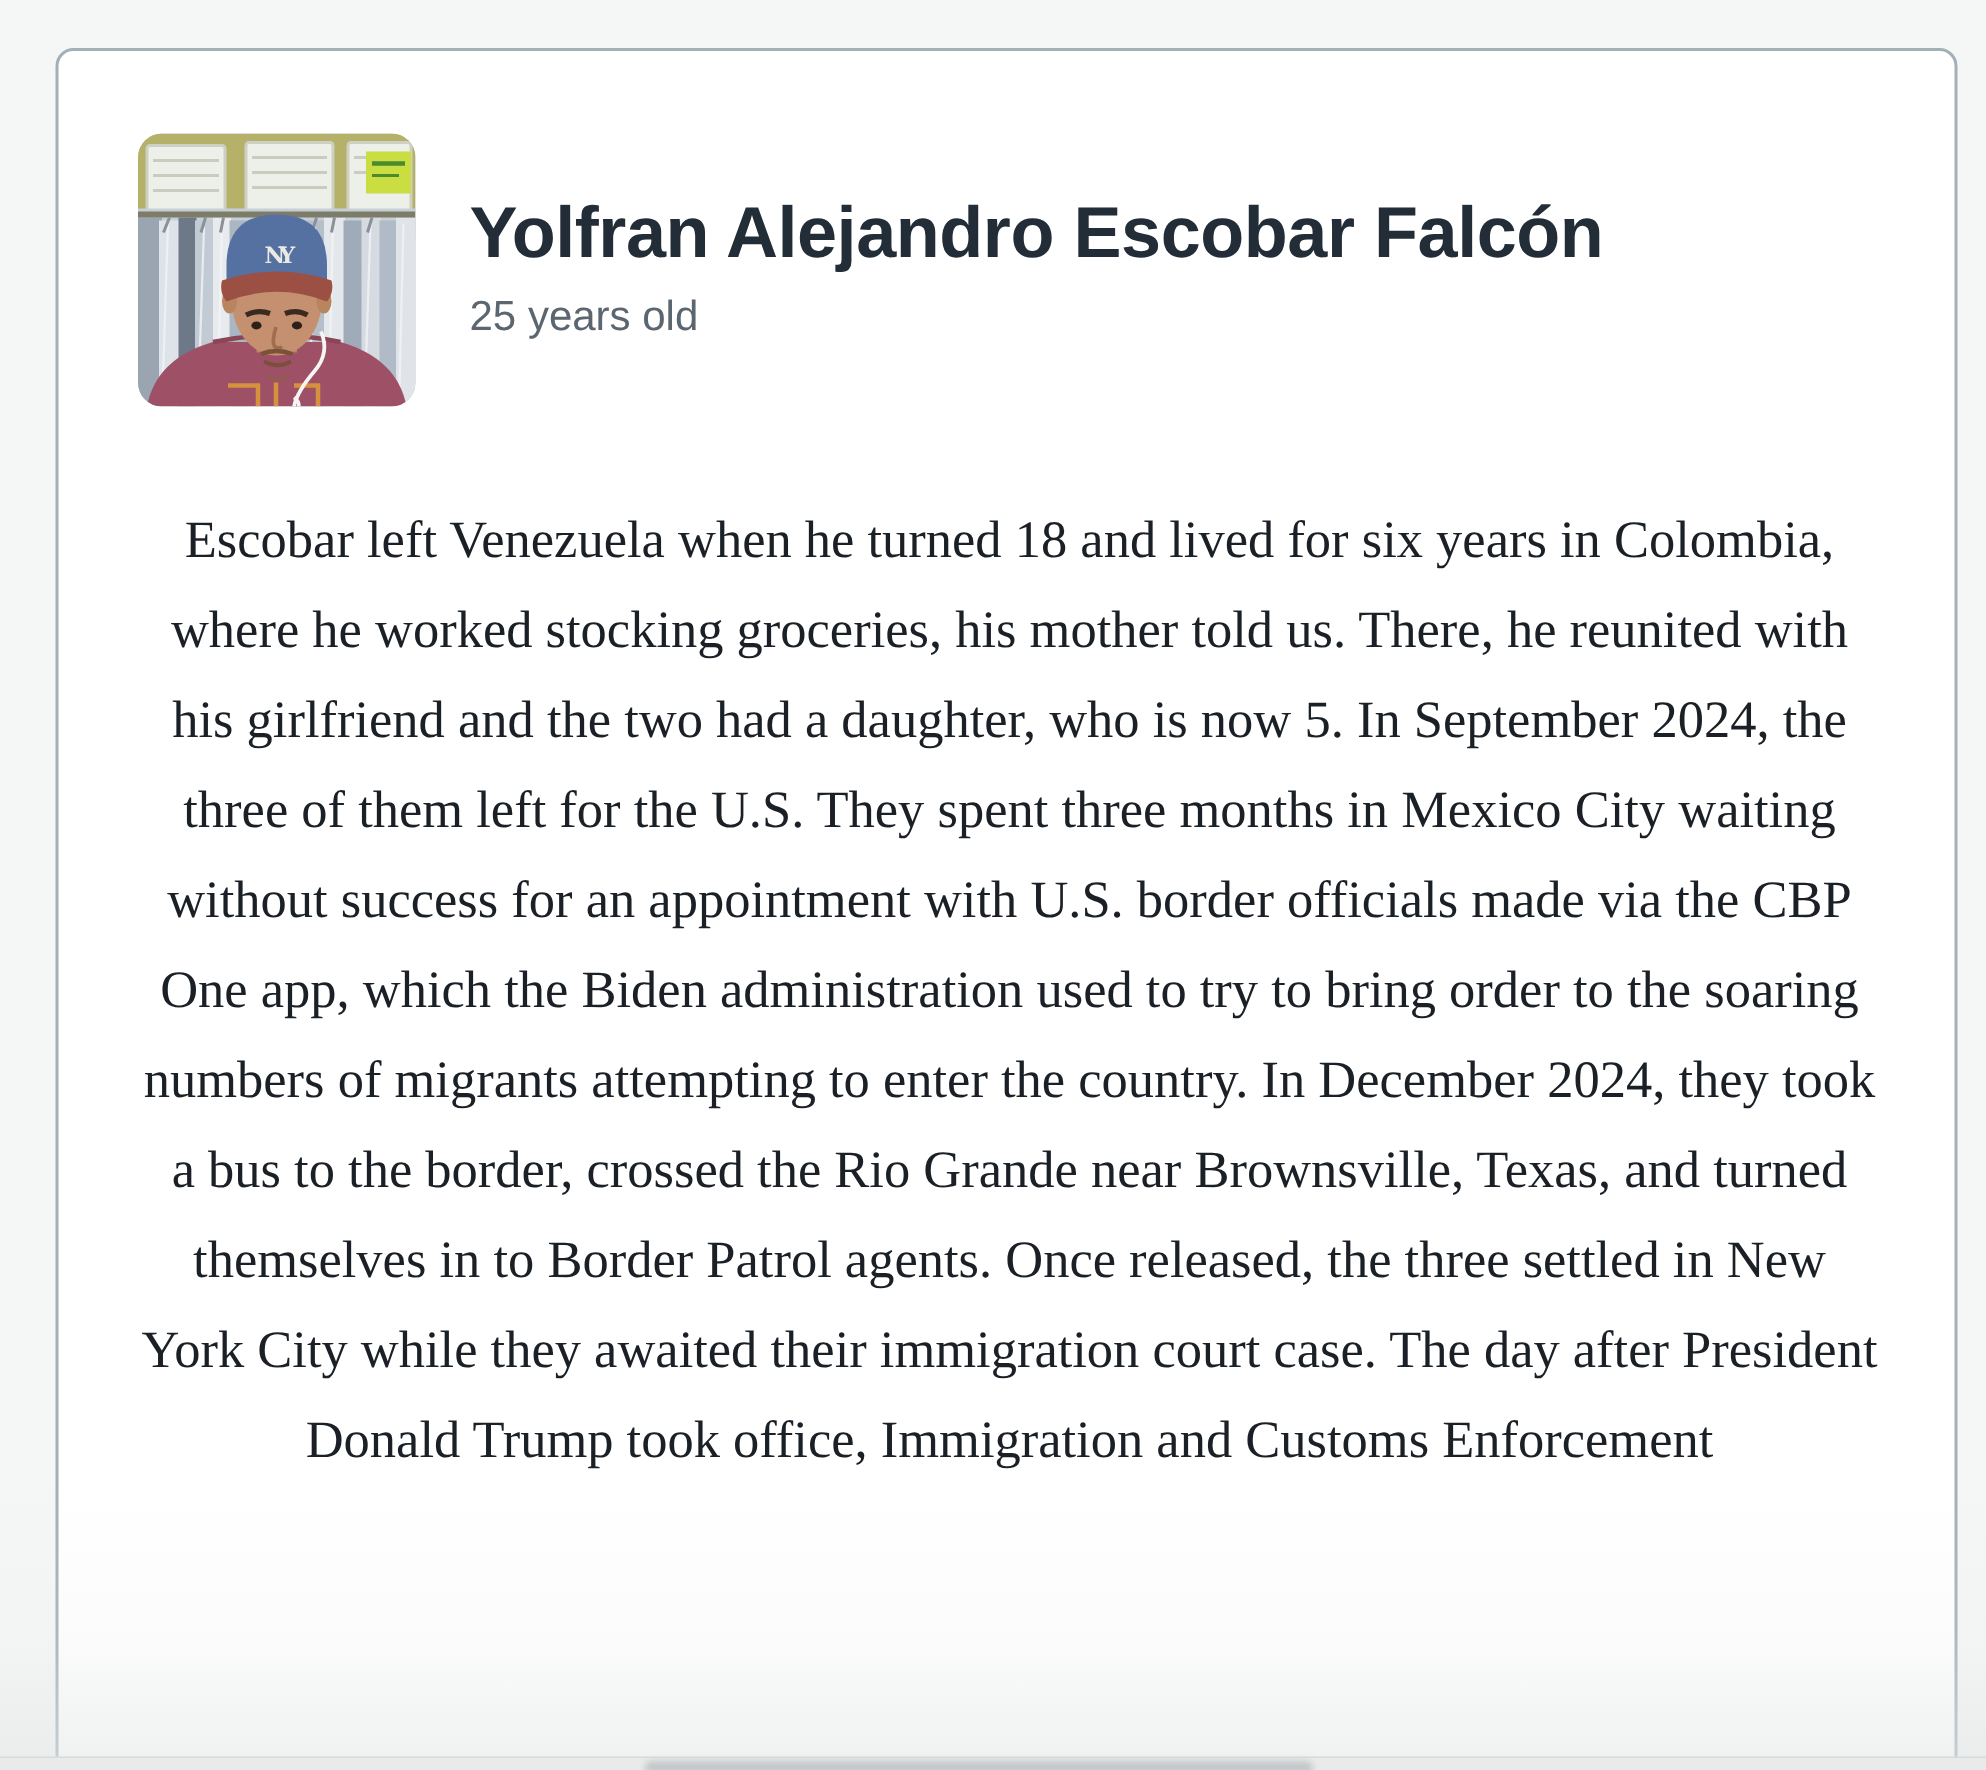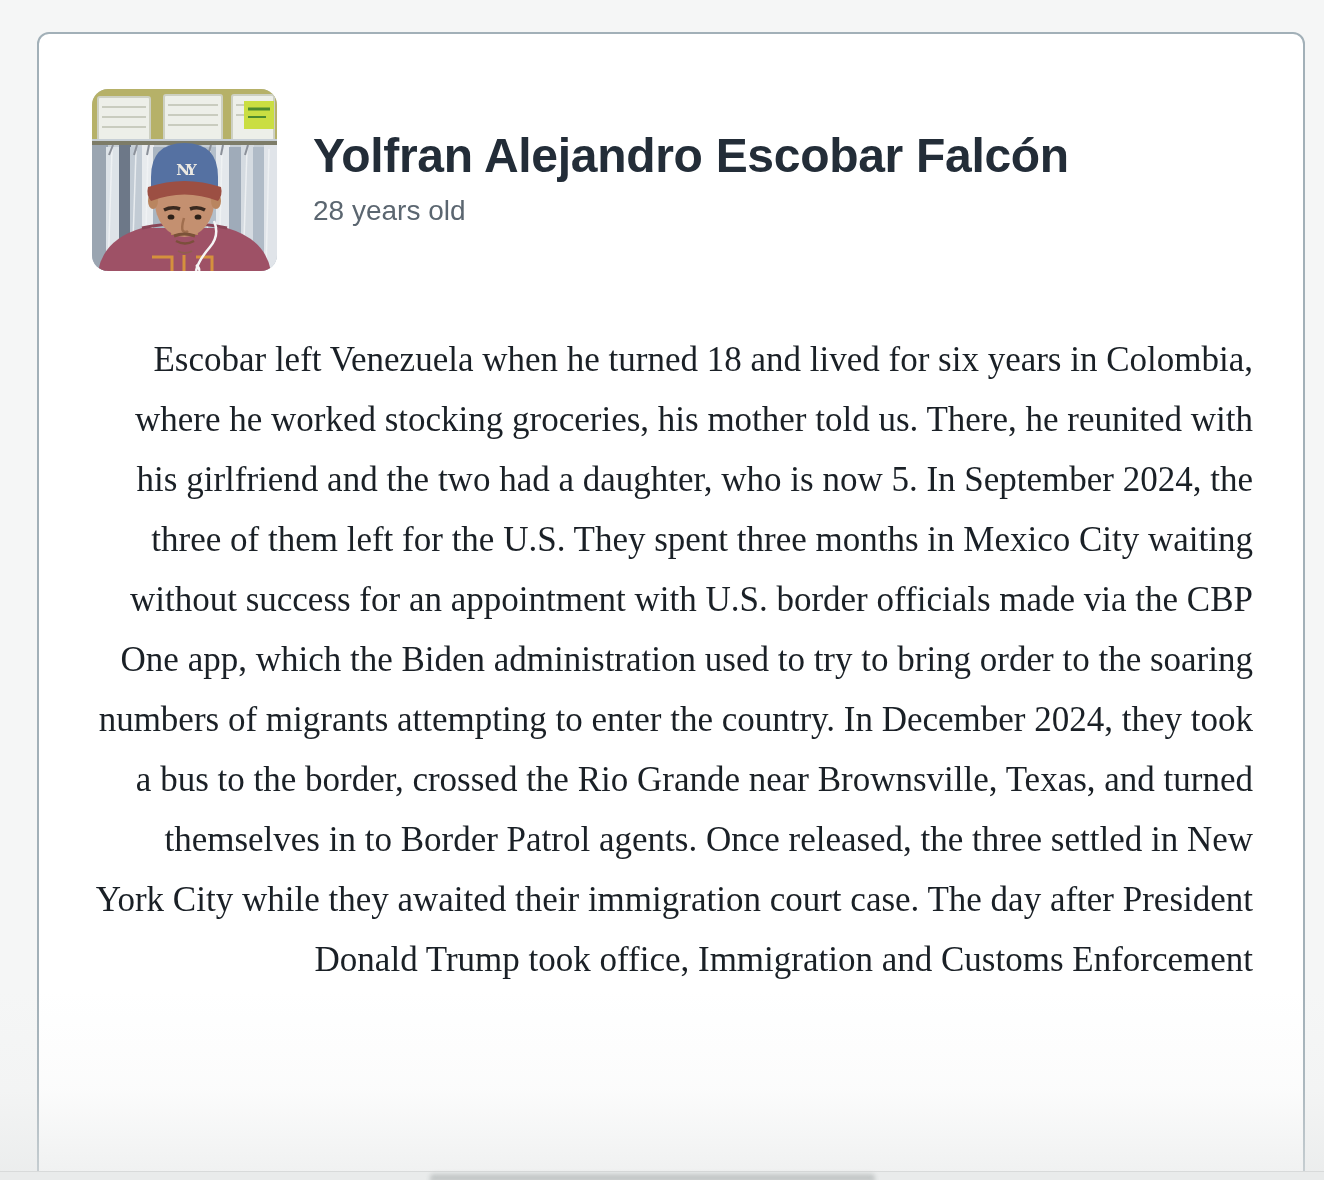--- a/index.html
+++ b/index.html
@@ -65,21 +65,21 @@
   .article-paragraph {
     position: absolute;
     left: 54px;
     top: 296px;
     width: 1160px;
     margin: 0;
     font-family: "Liberation Serif", "DejaVu Serif", serif;
     font-size: 35px;
     line-height: 60px;
     color: #1a2026;
-    text-align: right;
+    text-align: center;
   }
   .card-bottom-fade {
     position: absolute;
     left: 0;
     top: 990px;
     width: 1324px;
     height: 181px;
     pointer-events: none;
     background: linear-gradient(180deg, rgba(233,235,235,0) 0%, rgba(231,233,233,0.15) 55%, rgba(228,230,230,0.55) 100%);
   }
@@ -210,21 +210,21 @@
           <path d="M82 147 q10 -4 21 0" stroke="#7a5238" stroke-width="3" fill="none"></path>
           <path d="M84 152 q9 5 18 0" stroke="#7c4f3c" stroke-width="2.5" fill="none"></path>
           <path d="M86 162 q7 4 14 0" stroke="#8a6246" stroke-width="2" fill="none" opacity="0.7"></path>
 
           <path d="M122 132 q6 14 -4 26 q-12 14 -14 24" stroke="#f5f5f5" stroke-width="2.5" fill="none"></path>
           <path d="M104 176 q4 3 3 6" stroke="#f5f5f5" stroke-width="2.5" fill="none"></path>
         </svg>
       </div>
 
       <h1 class="person-name">Yolfran Alejandro Escobar Falcón</h1>
-      <p class="person-age">28 years old</p>
+      <p class="person-age">25 years old</p>
     </div>
 
     <p class="article-paragraph">Escobar left Venezuela when he turned 18 and lived for six years in Colombia, where he worked stocking groceries, his mother told us. There, he reunited with his girlfriend and the two had a daughter, who is now 5. In September 2024, the three of them left for the U.S. They spent three months in Mexico City waiting without success for an appointment with U.S. border officials made via the CBP One app, which the Biden administration used to try to bring order to the soaring numbers of migrants attempting to enter the country. In December 2024, they took a bus to the border, crossed the Rio Grande near Brownsville, Texas, and turned themselves in to Border Patrol agents. Once released, the three settled in New York City while they awaited their immigration court case. The day after President Donald Trump took office, Immigration and Customs Enforcement</p>
 
   </div>
 
   <div class="card-bottom-fade"></div>
 
   <div class="bottom-strip"></div>
   <div class="below-fold-shadow"></div>

